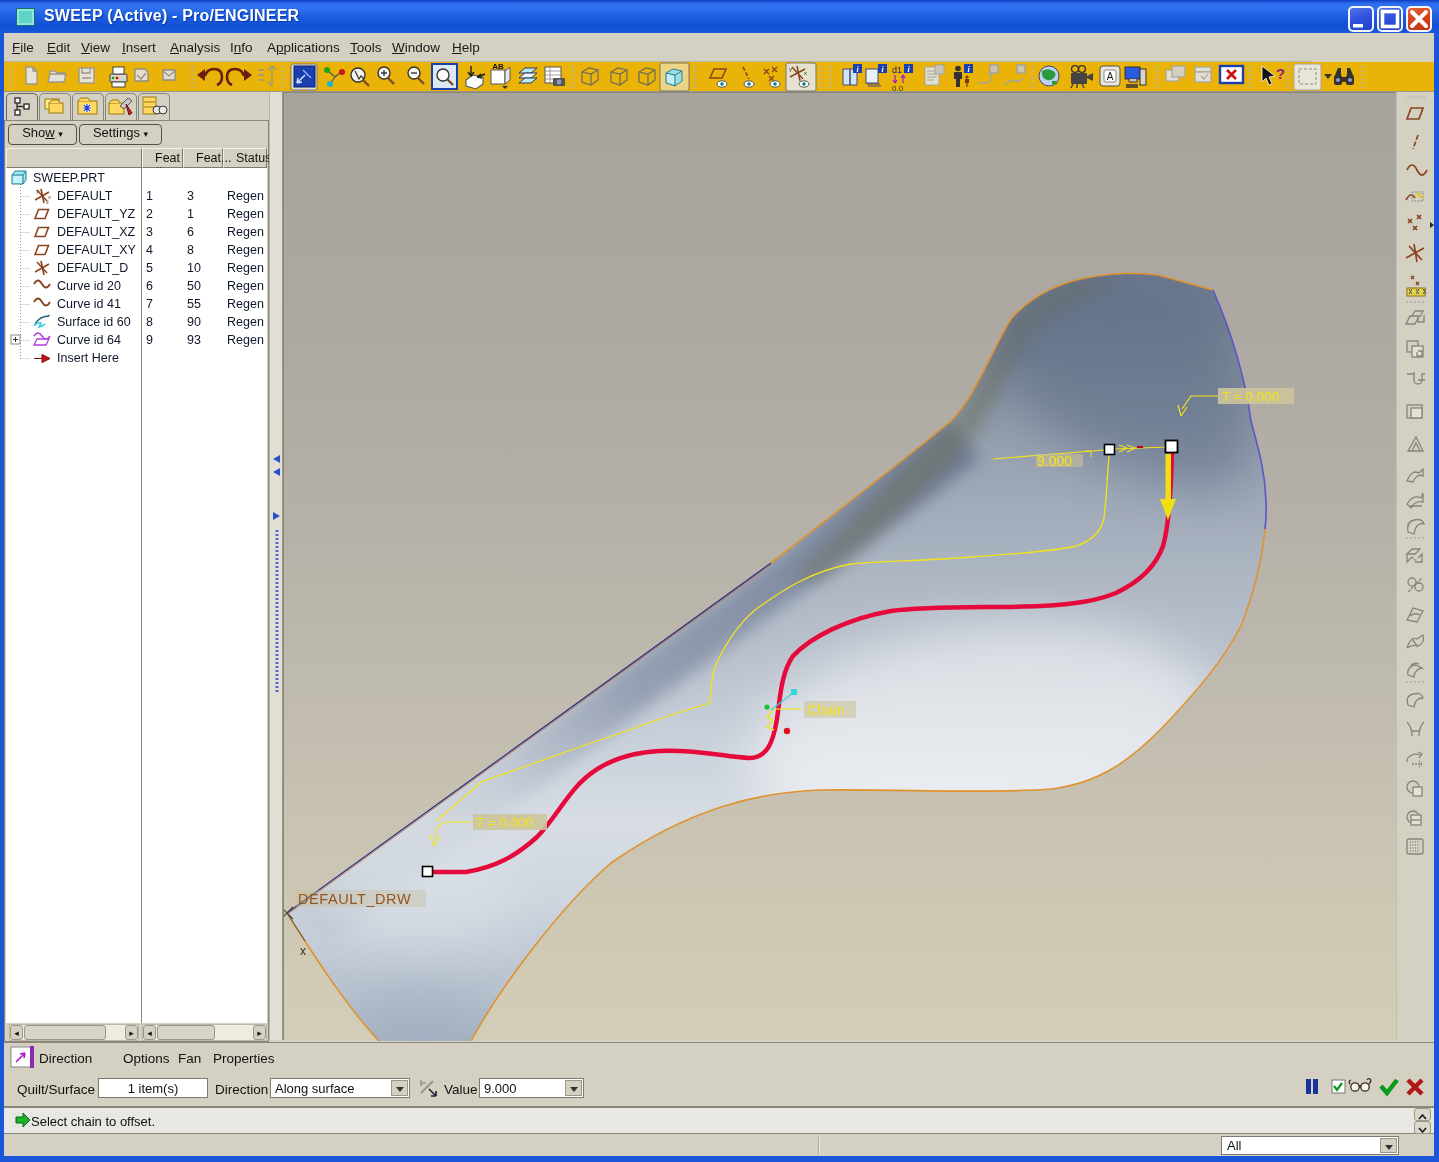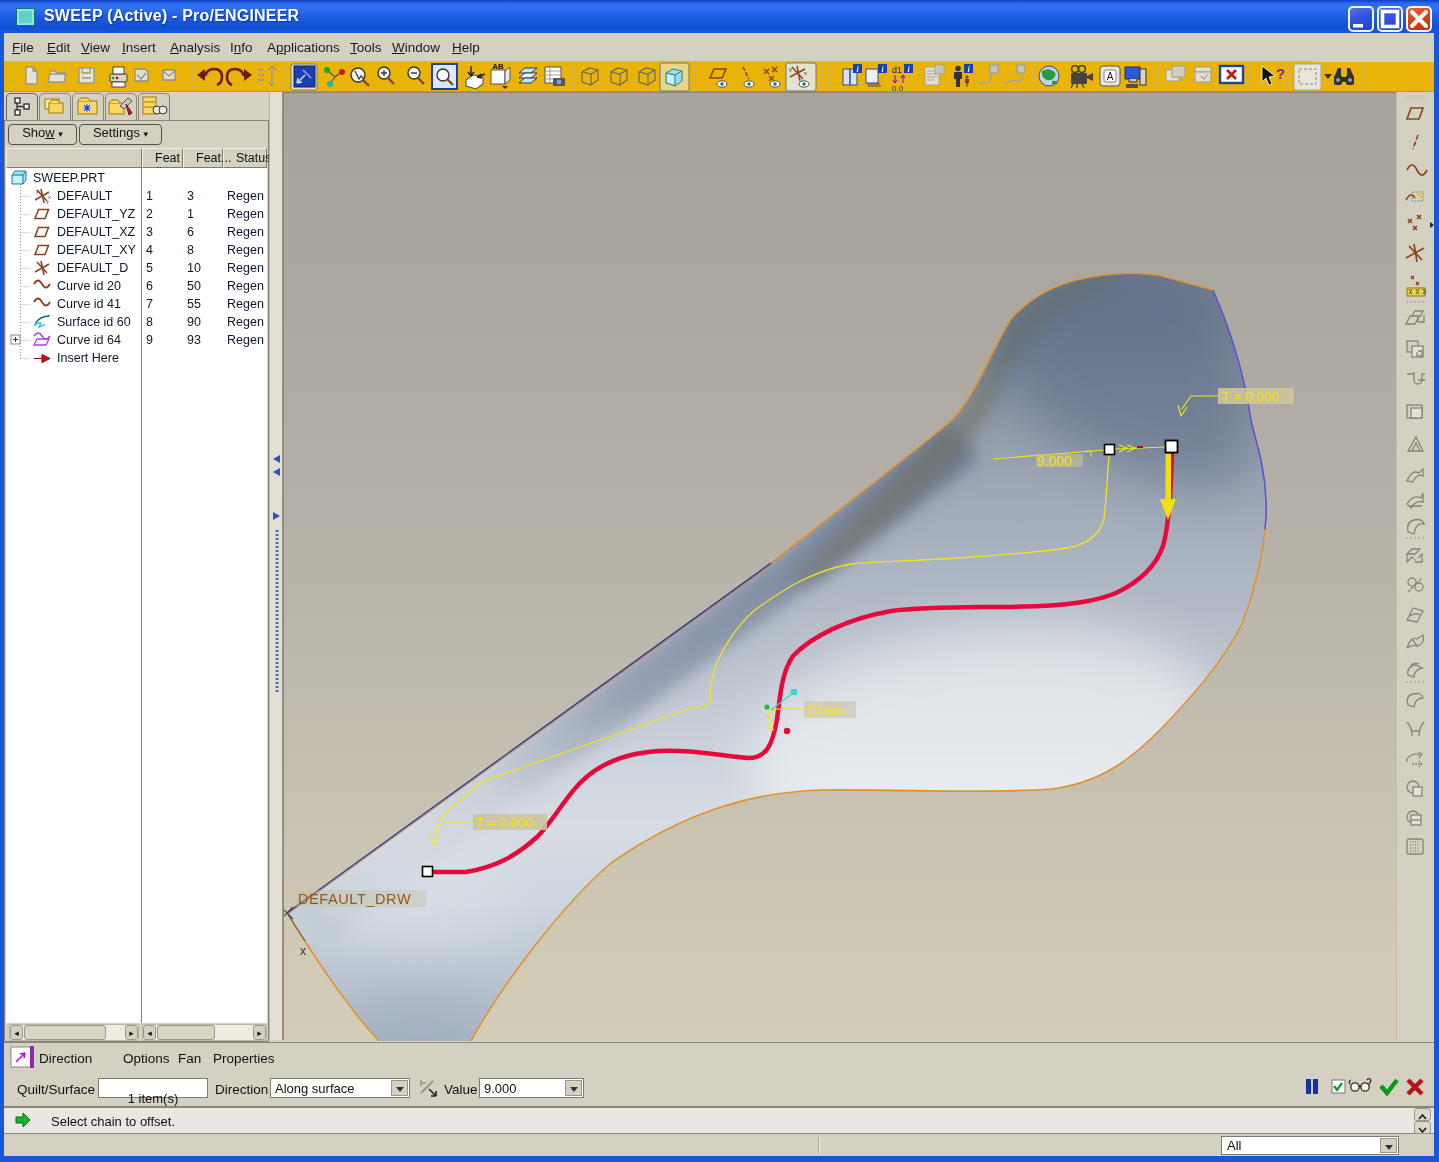--- a/index.html
+++ b/index.html
@@ -793,21 +793,21 @@
     <rect x="20" y="0" width="4" height="22" fill="#8a2ab0"></rect>
     <path d="M6 16 L15 7 m0 0 l-5 1 m5 -1 l-1 5" stroke="#b018c8" stroke-width="1.6" fill="none"></path>
   </svg>
   <span style="left:35px">Direction</span>
   <span style="left:119px">Options</span>
   <span style="left:174px">Fan</span>
   <span style="left:209px">Properties</span>
 </div>
 <div id="dash2" class="abs">
   <span class="lbl" style="left:13px">Quilt/Surface</span>
-  <div class="field" style="left:94px; width:110px; text-align:center; padding-top:12px;">1 item(s)</div>
+  <div class="field" style="left:94px; width:110px; text-align:center; padding-top:2px;">1 item(s)</div>
   <span class="lbl" style="left:211px">Direction</span>
   <div class="field" style="left:266px; width:140px; padding:2px 0 0 4px;">Along surface<span class="drop"></span></div>
   <span class="lbl" style="left:440px">Value</span>
   <div class="field" style="left:475px; width:105px; padding:2px 0 0 4px;">9.000<span class="drop"></span></div>
   <svg width="28" height="28" style="position:absolute;left:412px;top:3px">
     <path d="M5 18 L17 6" stroke="#9a968a" stroke-width="2"></path>
     <path d="M5 8 h5 M5 5 v6" stroke="#9a968a" stroke-width="1.6"></path>
     <path d="M13 14 l7 7 m0 0 v-5 m0 5 h-5" stroke="#223" stroke-width="1.6" fill="none"></path>
   </svg>
   <svg width="140" height="28" style="position:absolute;left:1298px;top:3px">
@@ -821,21 +821,21 @@
       <path d="M57 12 q1 -2 2 0 M48 9 q-2 -3 1 -4 M67 9 q3 -3 1 -5 q-2 -1 -3 1"></path>
     </g>
     <path d="M79 11 l6 7 l10 -13" stroke="#0a9a1a" stroke-width="4.5" fill="none"></path>
     <path d="M106 5 l14 14 m0 -14 l-14 14" stroke="#b01818" stroke-width="4.5"></path>
   </svg>
 </div>
 <div id="status" class="abs">
   <svg width="20" height="20" style="position:absolute;left:9px;top:3px">
     <path d="M3 6 h7 v-4 l7 7 l-7 7 v-4 h-7 z" fill="#18b428" stroke="#0a6a14"></path>
   </svg>
-  <span style="position:absolute;left:27px;top:6px;font-size:13px;color:#111;margin-left:20px;">Select chain to offset.</span>
+  <span style="position:absolute;left:27px;top:6px;font-size:13px;color:#111;">Select chain to offset.</span>
   <div style="position:absolute;left:1410px;top:0px;width:17px;height:13px;background:#dcd8ca;border:1px solid #9a968a;border-radius:3px;">
     <svg width="15" height="11">
         <path d="M4 7 l3.5 -4 l3.5 4" stroke="#223" stroke-width="1.8" fill="none"></path>
       </svg>
   </div>
   <div style="position:absolute;left:1410px;top:13px;width:17px;height:13px;background:#dcd8ca;border:1px solid #9a968a;border-radius:3px;">
     <svg width="15" height="11">
         <path d="M4 3 l3.5 4 l3.5 -4" stroke="#223" stroke-width="1.8" fill="none"></path>
       </svg>
   </div>

